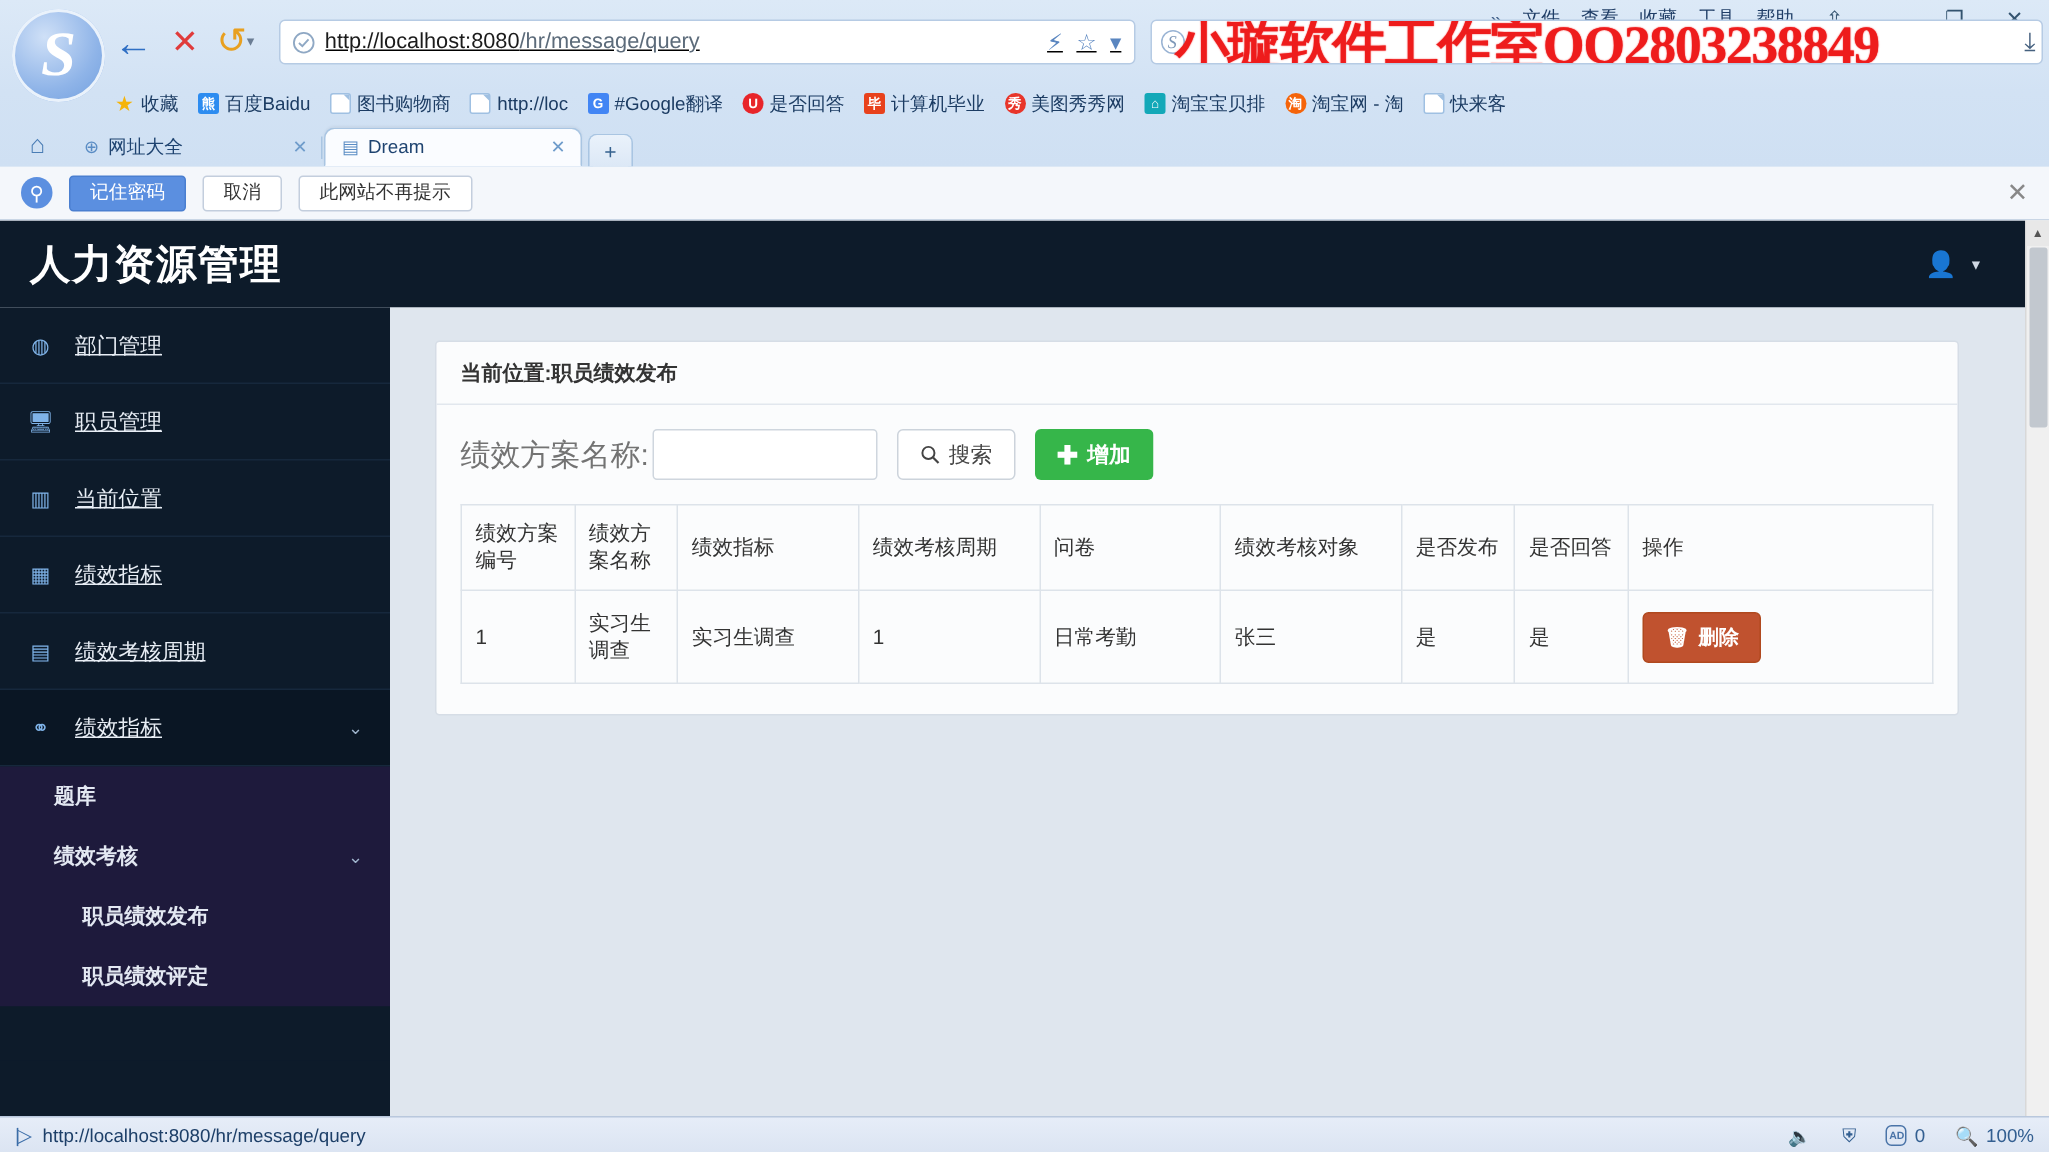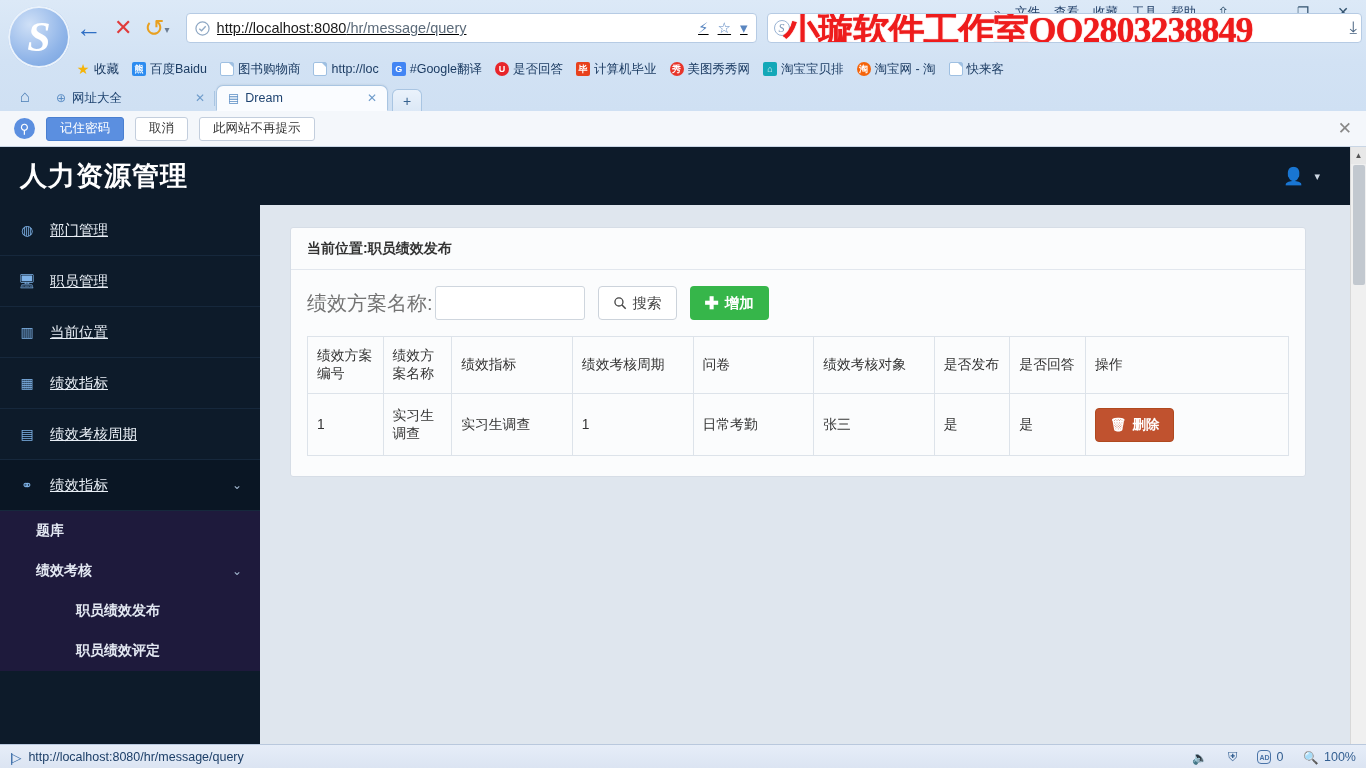--- a/index.html
+++ b/index.html
@@ -209,21 +209,21 @@
   .nav-item .n-chev { font-size: 12px; color: #9fb4cc; }
   .nav-item.expanded { background: #0a1624; }
 
   .sub-list { background: #1e1a3c; }
   .sub-item {
     height: 40px; display: flex; align-items: center;
     padding: 0 18px 0 36px; font-size: 14px; color: #e3e8f2;
   }
   .sub-item .s-label { flex: 1; font-weight: bold; }
   .sub-item .s-chev { font-size: 12px; color: #9fb4cc; }
-  .sub-item.lvl3 { padding-left: 76px; }
+  .sub-item.lvl3 { padding-left: 55px; }
   .sidebar-tail { height: 36px; background: #0d1b2a; }
 
   
   #content {
     flex: 1; background: #dfe6ee; padding: 22px 44px 0 30px;
     overflow: hidden; position: relative;
   }
   .panel {
     background: #fbfcfd; border: 1px solid #d6dde6;
     border-radius: 3px;

